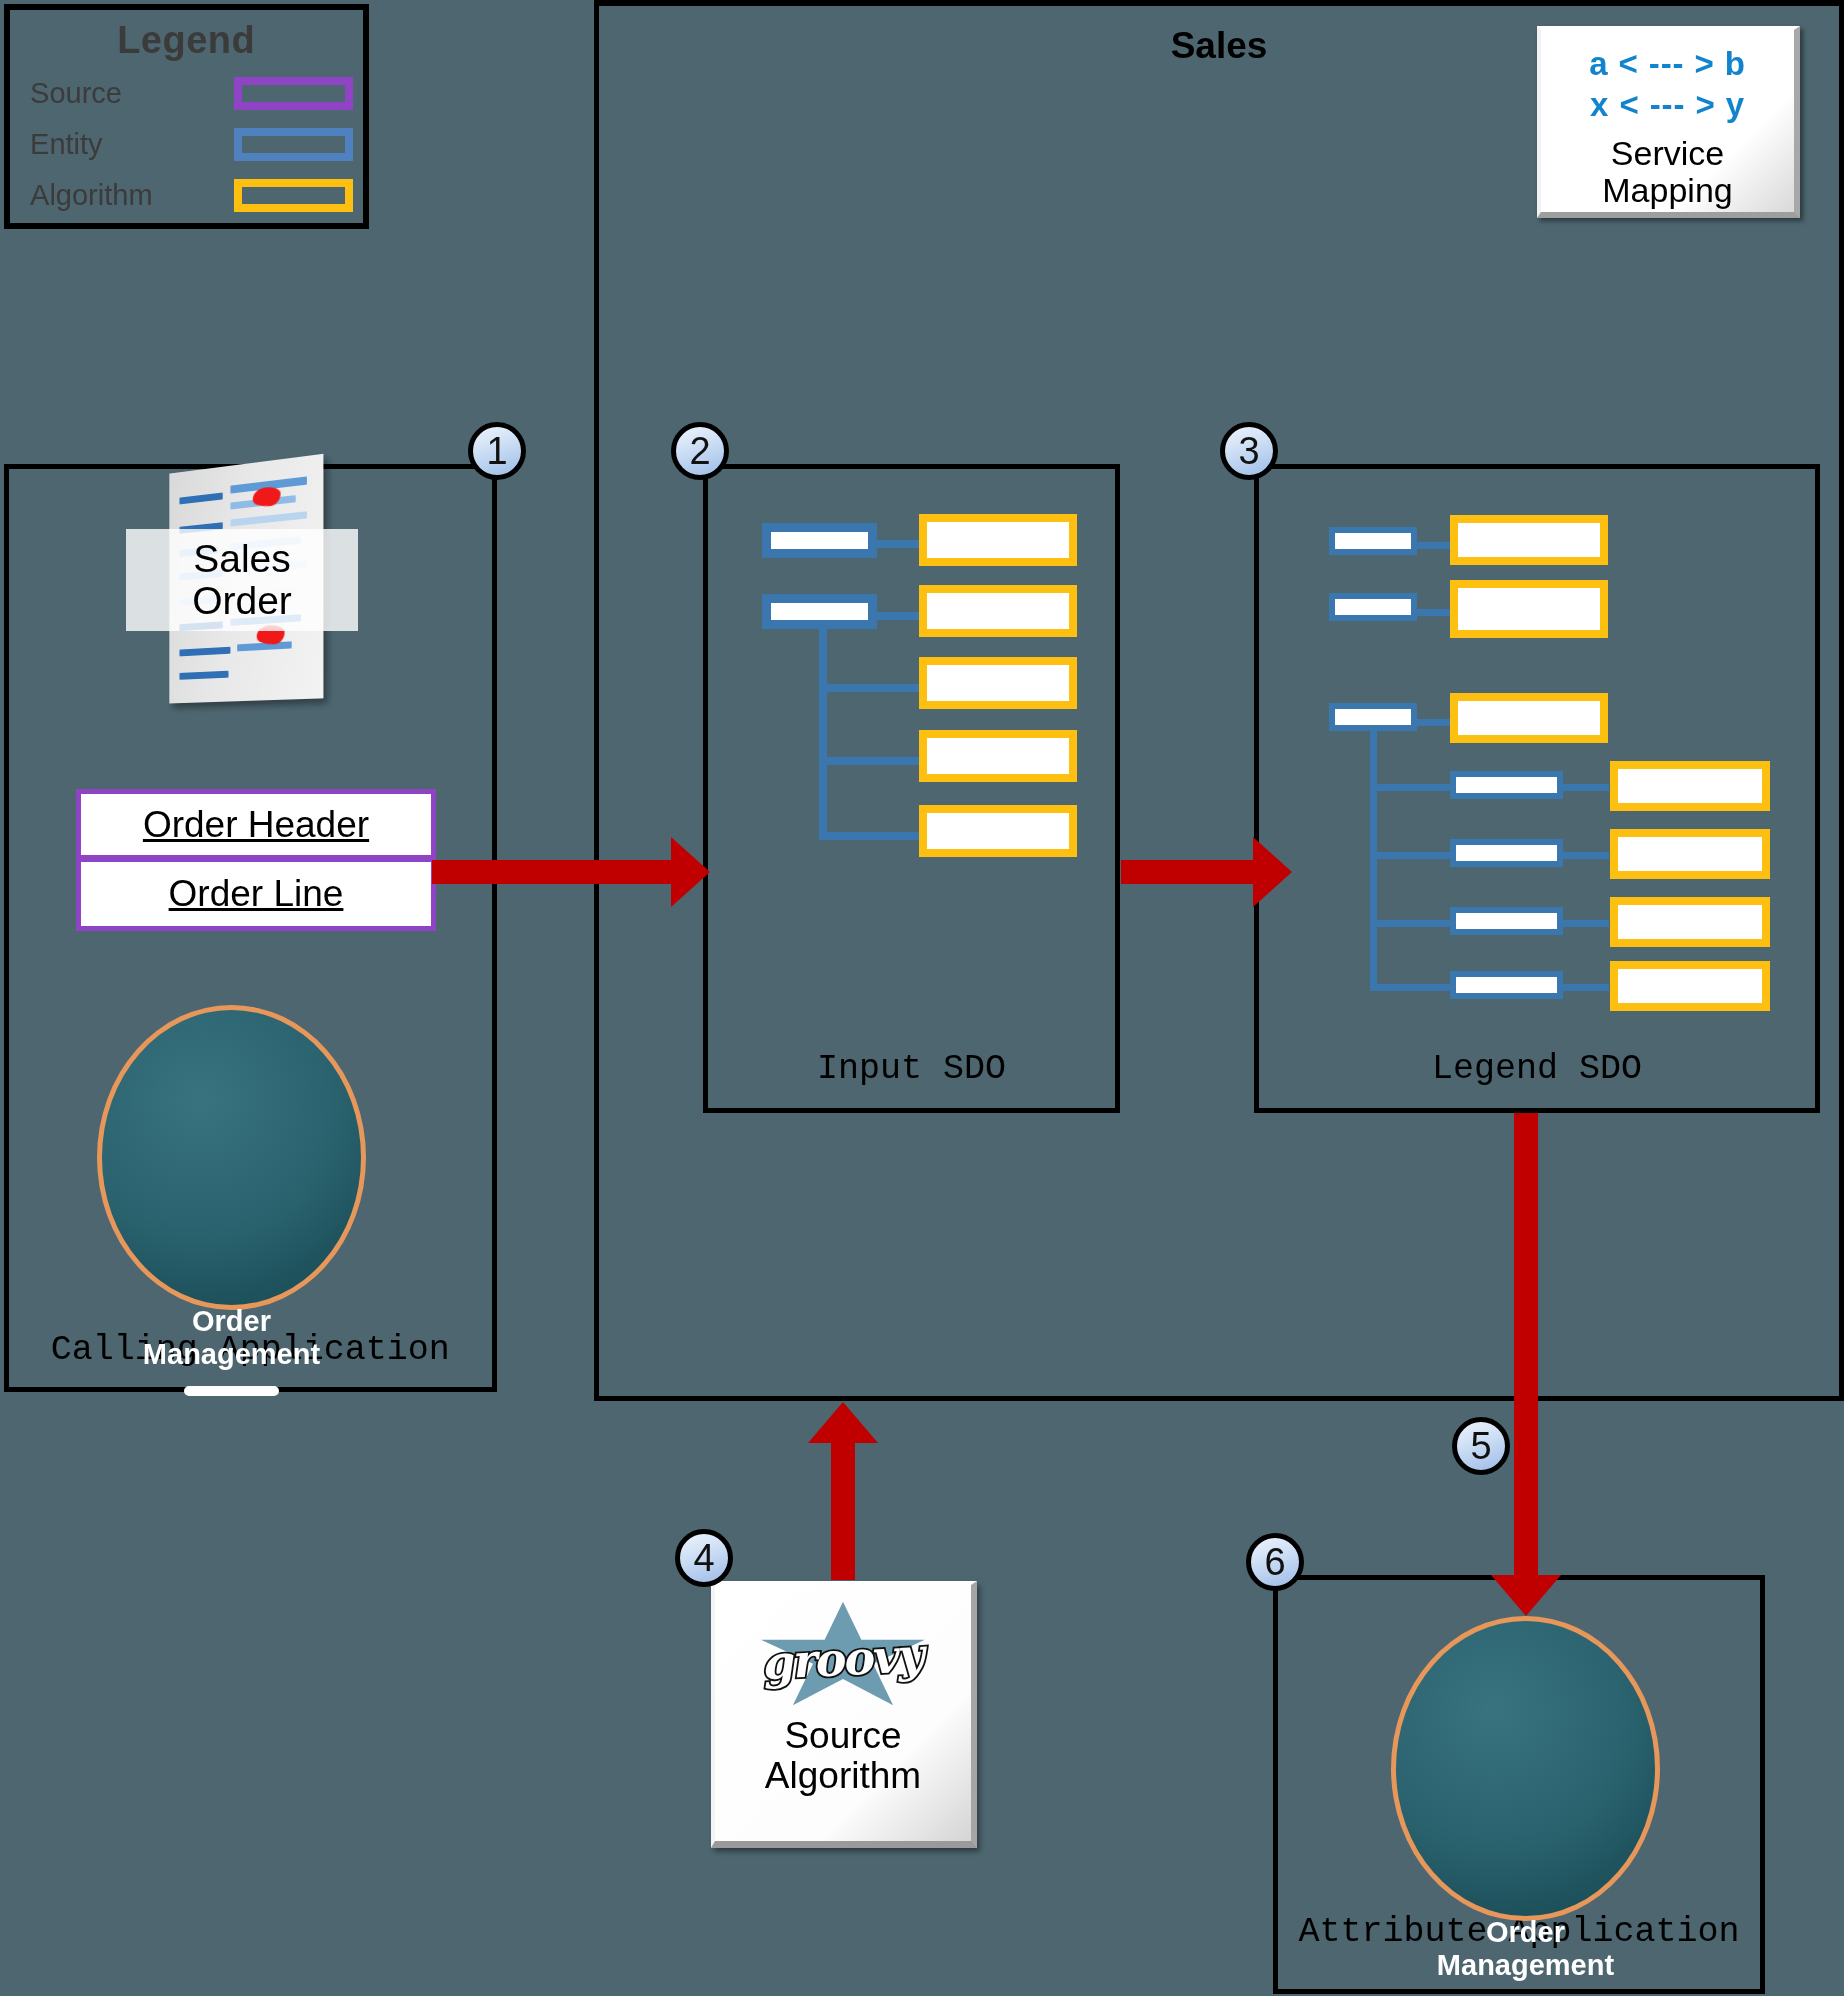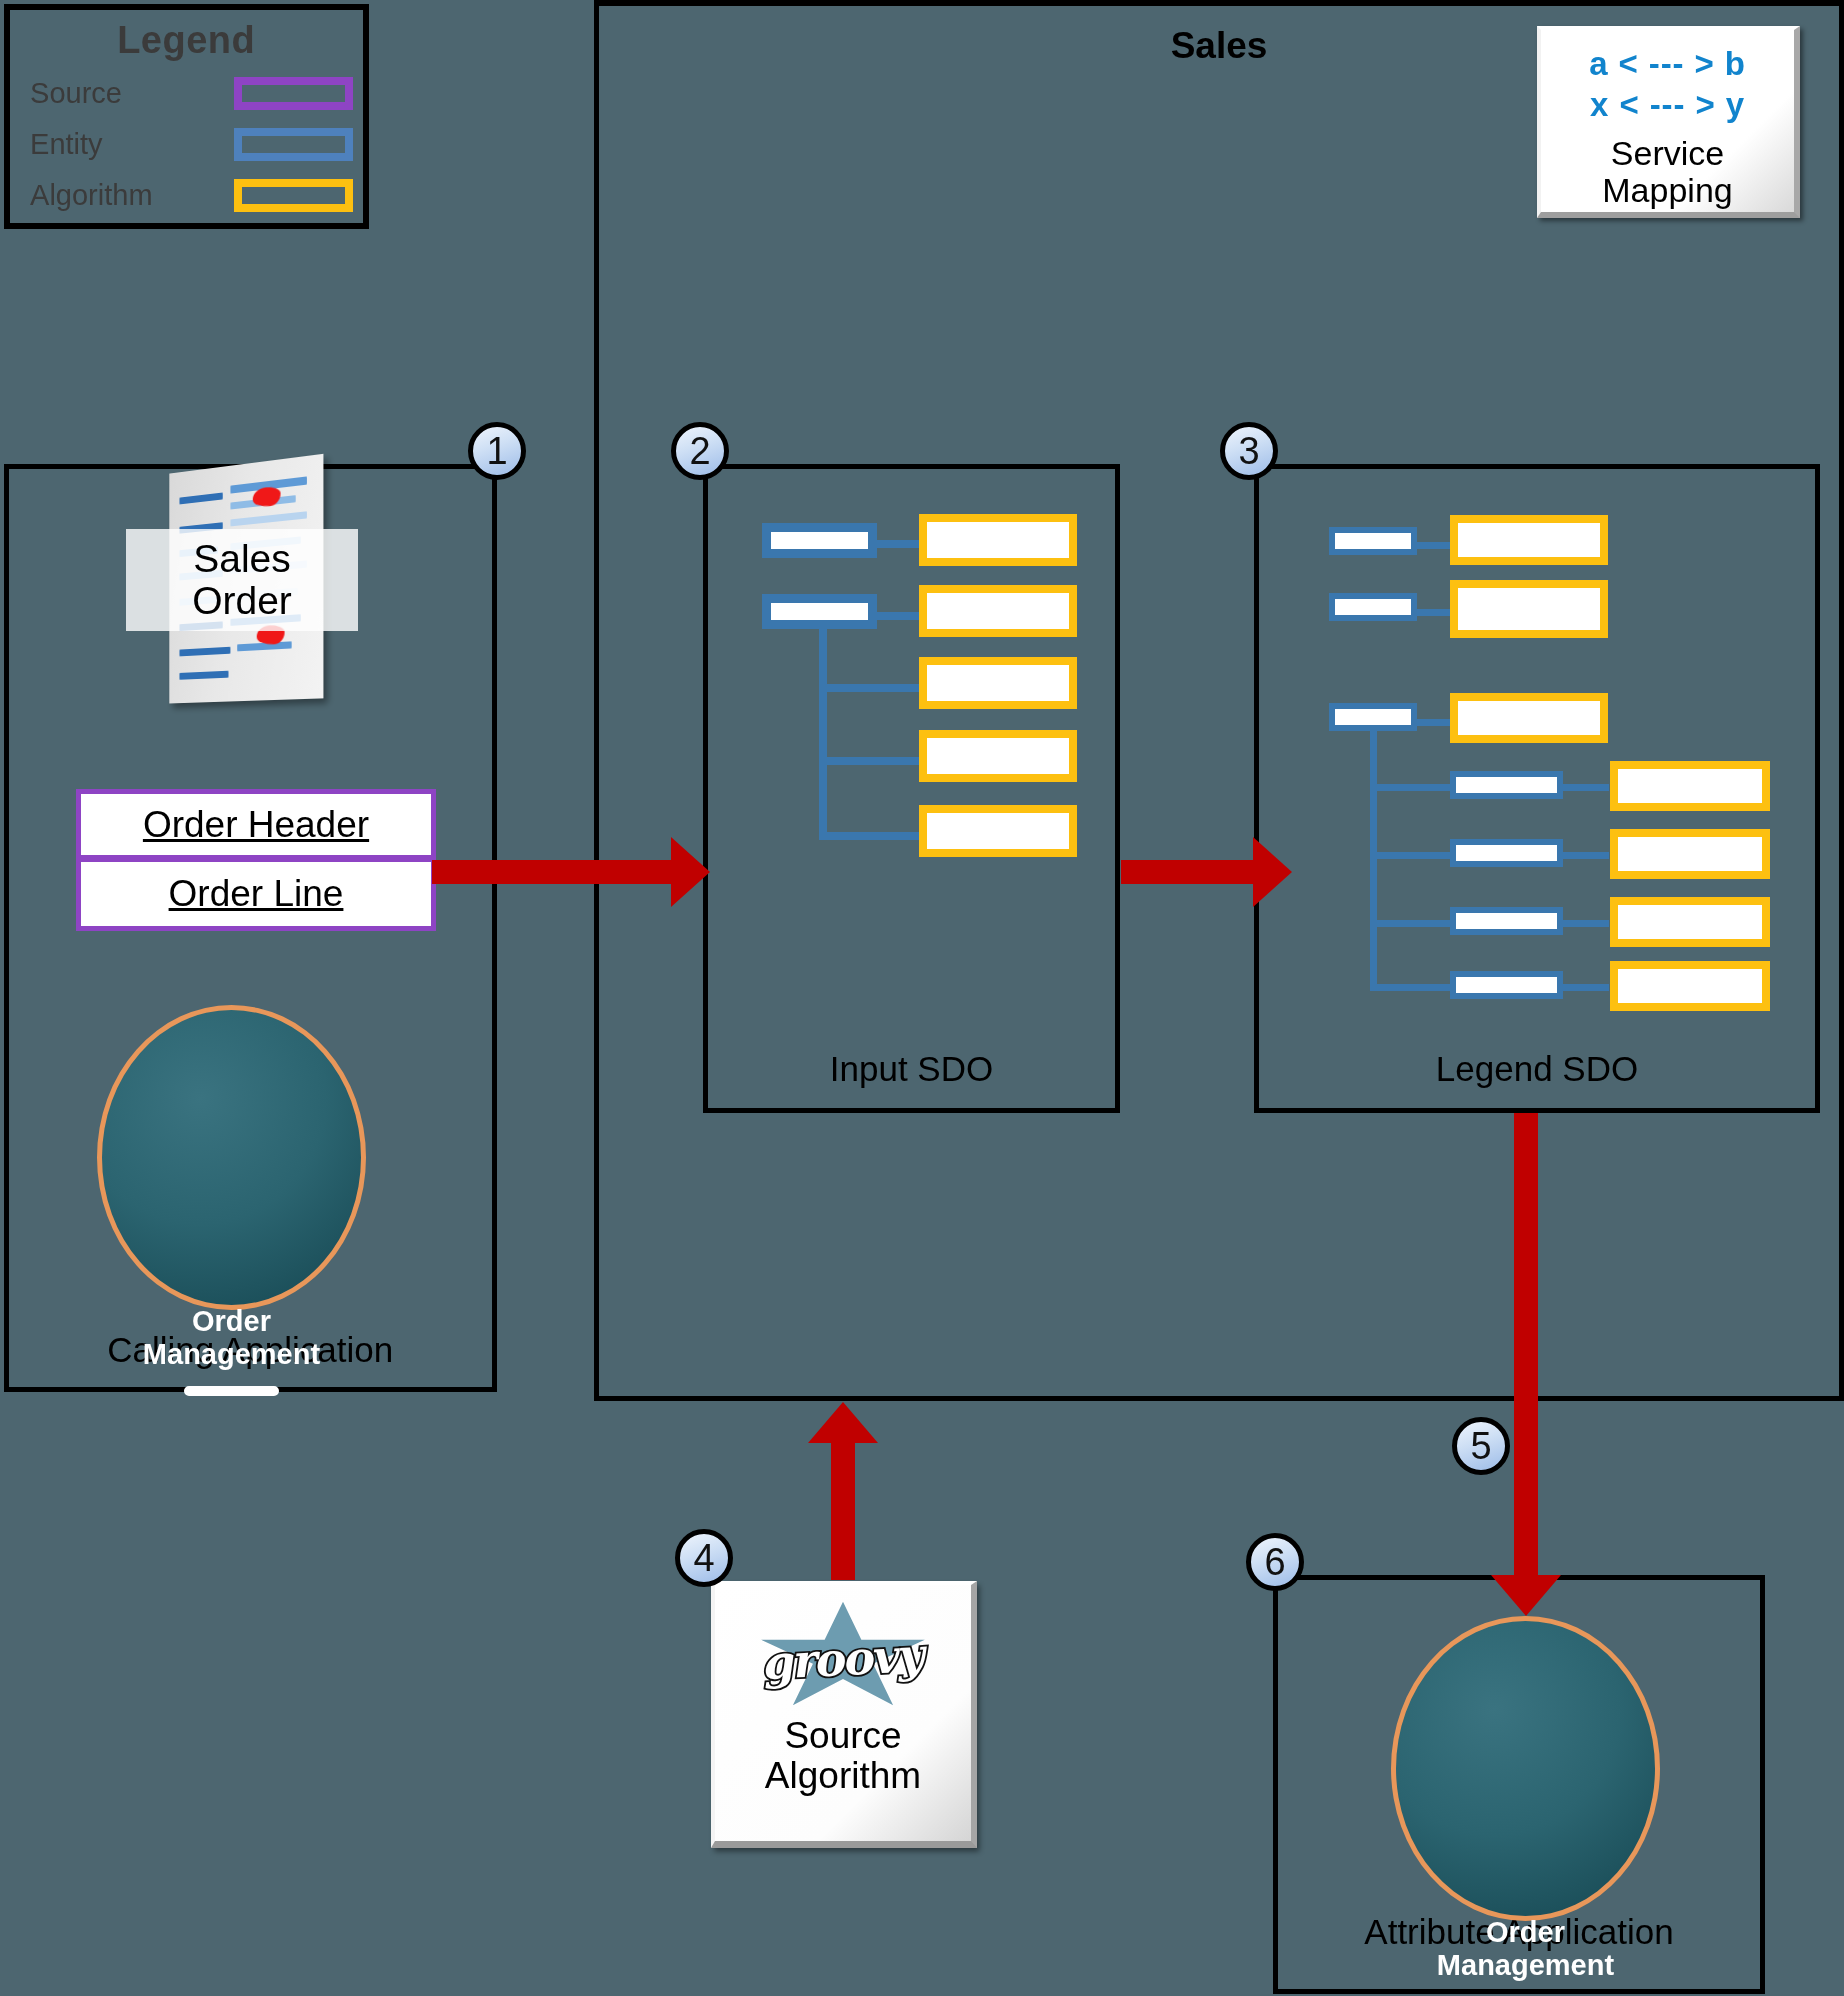--- a/index.html
+++ b/index.html
@@ -54,21 +54,21 @@
   }
   .svc-line { font-size: 33px; font-weight: bold; color: #1184cd; line-height: 1.25;
               letter-spacing: 0.9px; white-space: pre; }
   .svc-name { font-size: 34px; color: #000; line-height: 1.08; text-align: center; margin-top: 9.3px; }
 
   
   .app-box { position: absolute; border: 5.6px solid #000; background: transparent; }
   .sdo-box { position: absolute; border: 5.6px solid #000; background: transparent; }
   .box-caption {
     position: absolute; left: 0; width: 100%; text-align: center;
-    font-size: 35px; color: #000;
+    font-size: 35px; color: #000; font-family: Liberation Mono, monospace;
   }
 
   
   .badge {
     position: absolute; width: 58px; height: 58px; border-radius: 50%;
     border: 5.6px solid #000;
     background: linear-gradient(160deg,#eef4fc 0%,#cfe0f5 40%,#9dbce8 100%);
     display: flex; align-items: center; justify-content: center;
     font-size: 38px; color: #111; z-index: 40;
   }

